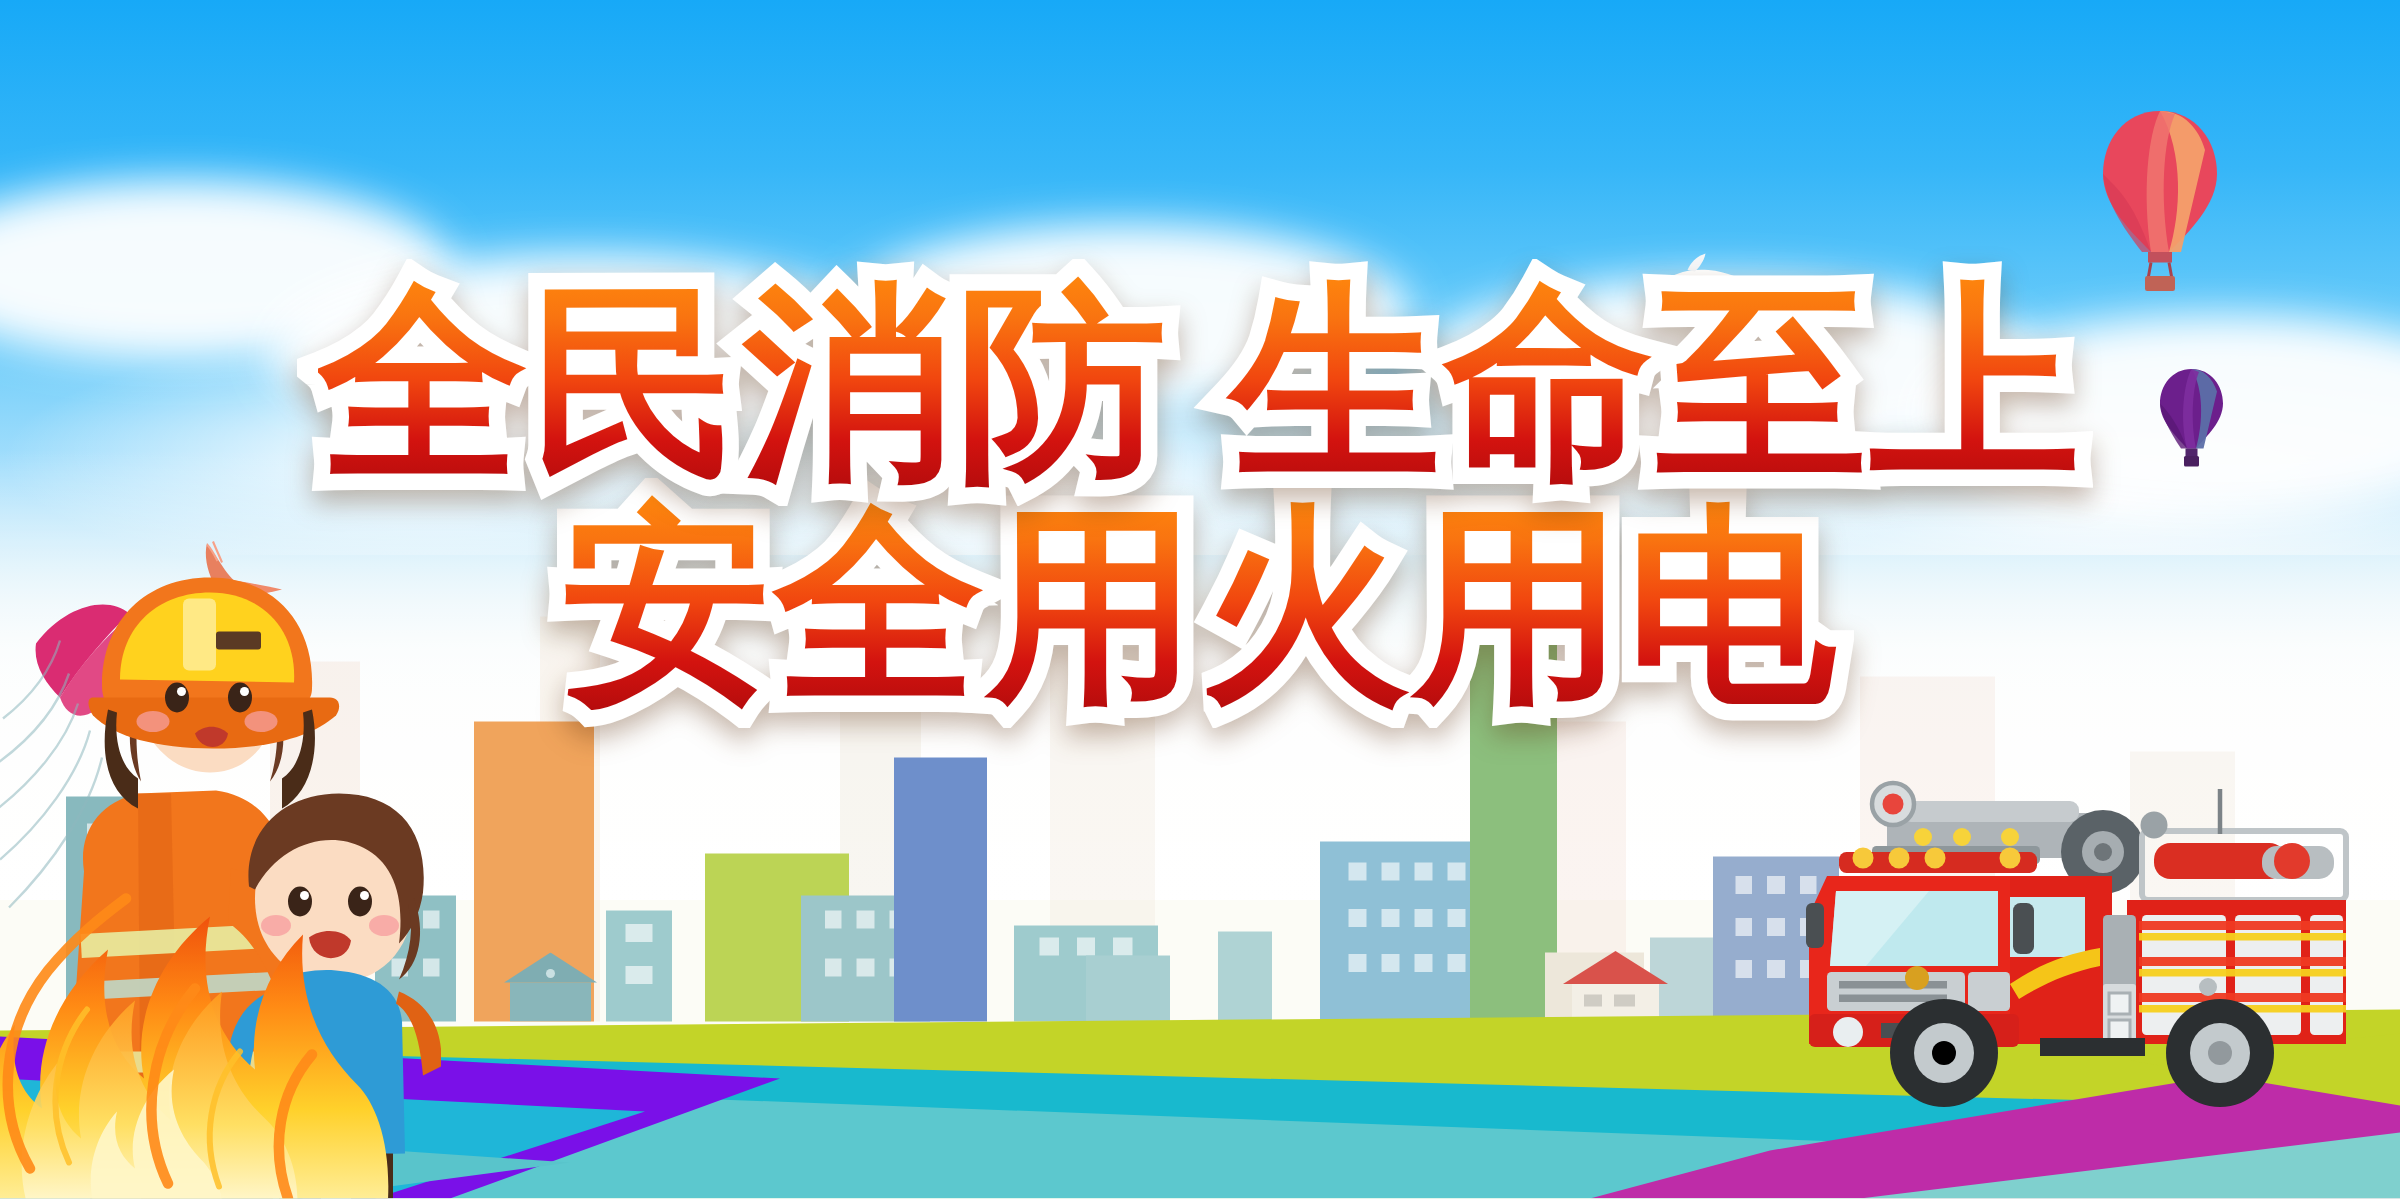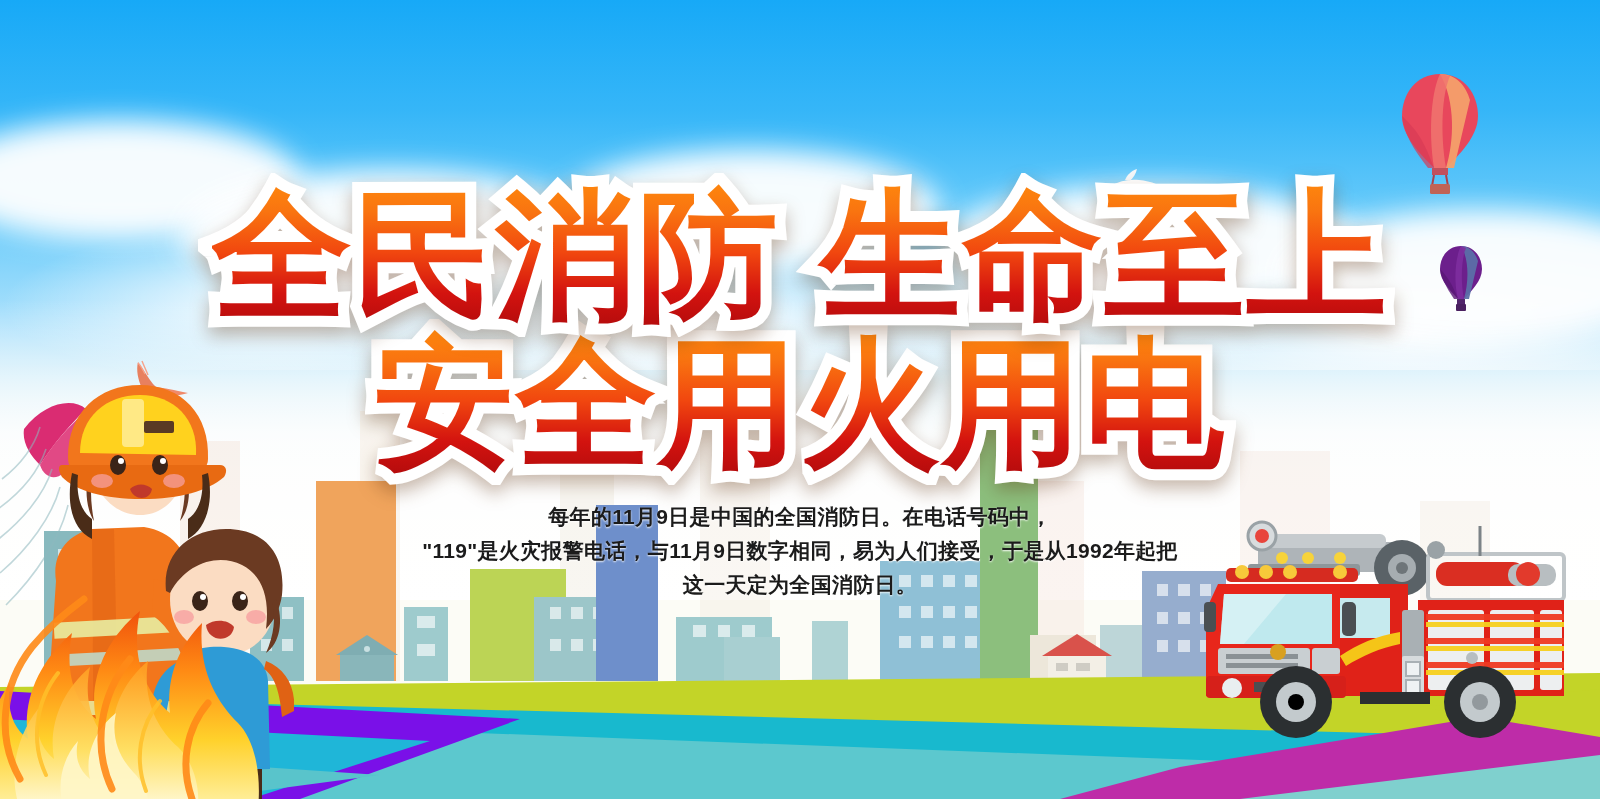--- a/index.html
+++ b/index.html
@@ -439,19 +439,14 @@
   <div class="headline" id="headline-2">
     <span class="layer-stroke">安全用火用电</span>
     <span class="layer-fill">安全用火用电</span>
   </div>
 
   <div class="headline" id="headline-1">
     <span class="layer-stroke">全民消防  生命至上</span>
     <span class="layer-fill">全民消防  生命至上</span>
   </div>
 
-  <div id="body-copy">
-    <div>每年的11月9日是中国的全国消防日。在电话号码中，</div>
-    <div>"119"是火灾报警电话，与11月9日数字相同，易为人们接受，于是从1992年起把</div>
-    <div>这一天定为全国消防日。</div>
-  </div>
 
 </div>
 
 </body></html>

